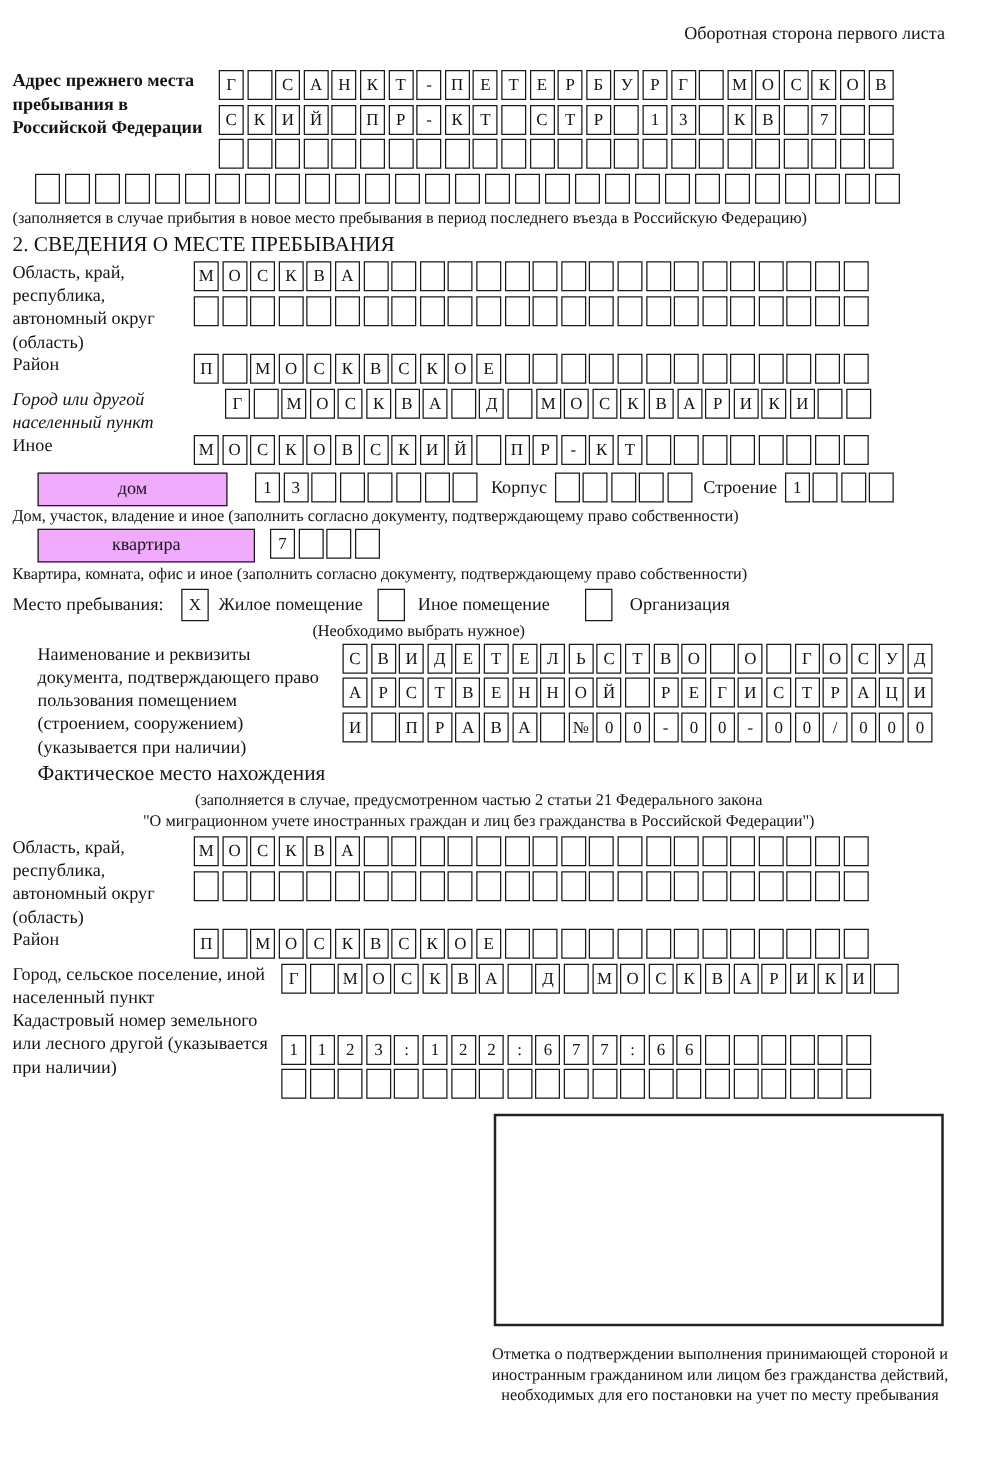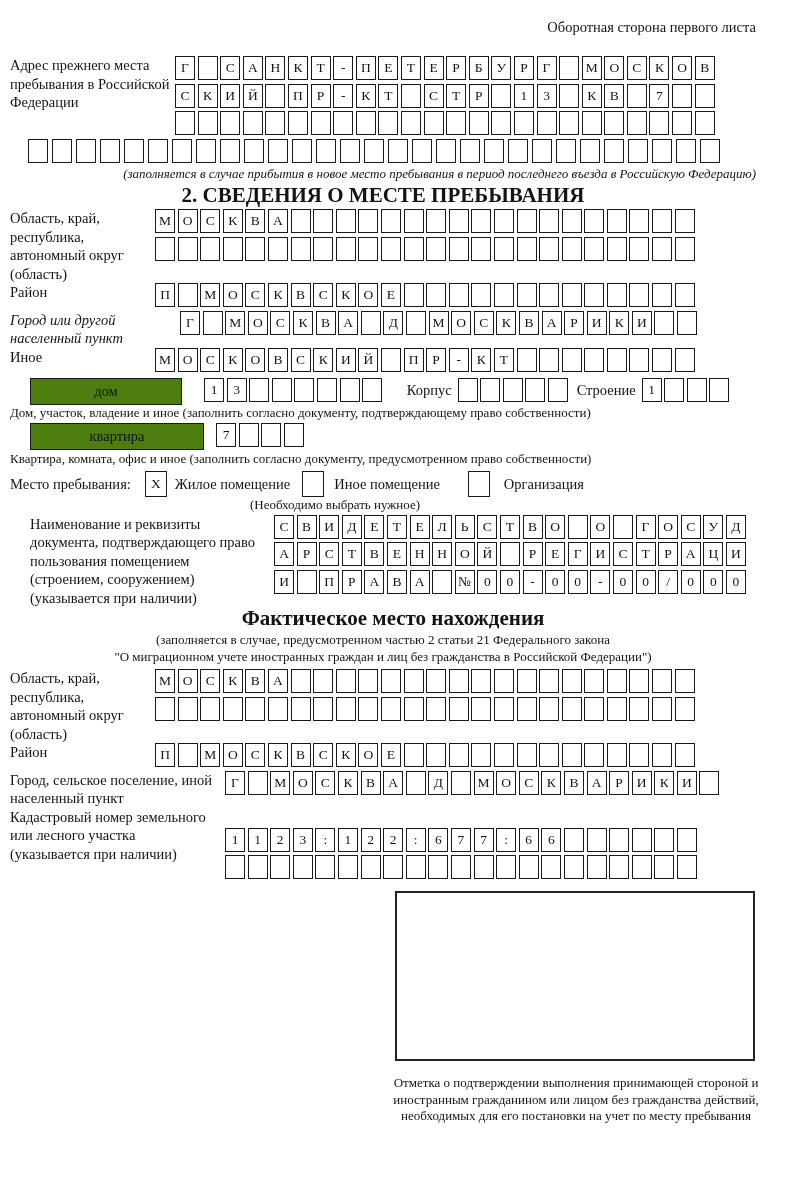--- a/index.html
+++ b/index.html
@@ -4,41 +4,41 @@
 <style>
   html,body{margin:0;padding:0;background:#fff;}
   body{width:800px;height:1180px;overflow:hidden;color:#141414;
        font-family:"Liberation Serif","DejaVu Serif",serif;}
   .page{box-sizing:border-box;width:800px;height:1180px;padding:18px 44px 18px 10px;}
 
   .header-note{text-align:right;font-size:14.5px;line-height:18px;}
 
   .frow{display:flex;align-items:flex-start;}
   .label{font-size:14.5px;line-height:18.5px;}
-  .lbl-prev{width:165px;flex:0 0 165px;}
+  .lbl-prev{width:165px;flex:0 0 165px;font-weight:bold;}
   .lbl-std{width:145px;flex:0 0 145px;}
   .lbl-city{width:170px;flex:0 0 170px;font-style:italic;}
   .lbl-doc{width:244px;flex:0 0 244px;padding-right:14px;box-sizing:border-box;}
   .lbl-wide{width:215px;flex:0 0 215px;padding-right:10px;box-sizing:border-box;}
 
   .boxcol{display:flex;flex-direction:column;}
   .boxrow{display:flex;flex-wrap:nowrap;}
   .cbox{display:inline-flex;align-items:center;justify-content:center;flex:0 0 18px;
         width:18px;height:22px;border:1.6px solid #1a1a1a;margin-right:2.6px;margin-bottom:3.6px;
         font-size:13.5px;background:#fff;}
   .row-full{margin-left:18px;}
   .row-full .cbox{margin-right:4.0px;}
 
   .note{font-size:13px;line-height:16px;}
-  .note-c{text-align:right;font-style:italic;}
-  .h-bold{font-size:21px;line-height:19px;font-weight:bold;text-align:center;margin:4px 0 4px 0;}
+  .note-c{text-align:left;}
+  .h-bold{font-size:17px;line-height:19px;font-weight:normal;text-align:left;margin:4px 0 4px 0;}
 
   .house-row,.apt-row{display:flex;align-items:flex-start;margin-top:2px;}
   .widebox{display:inline-flex;align-items:center;justify-content:center;height:25px;
-           border:1.6px solid #1a1a1a;font-size:14.5px;background:#4d7c0f;}
+           border:1.6px solid #1a1a1a;font-size:14.5px;background:#f0abfc;}
   .wb-house{width:150px;margin-left:20px;}
   .wb-apt{width:172px;margin-left:20px;}
   .inline-lbl{font-size:14.5px;line-height:25px;}
 
   .stay-row{display:flex;align-items:center;margin-top:4px;}
   .checkbox{display:inline-flex;align-items:center;justify-content:center;width:20px;height:24px;
             border:1.6px solid #1a1a1a;font-size:13.5px;}
   .stay-note{margin:0 0 2px 150px;width:350px;text-align:center;}
 
   .fact-note{text-align:center;margin:1px 0;}
@@ -326,21 +326,21 @@
     <span class="boxrow" style="margin-left:22px;">
         <span class="cbox">1</span>
         <span class="cbox">3</span>
         <span class="cbox"></span>
         <span class="cbox"></span>
         <span class="cbox"></span>
         <span class="cbox"></span>
         <span class="cbox"></span>
         <span class="cbox"></span>
       </span>
-    <span class="inline-lbl" style="margin-left:22px;">Корпус</span>
+    <span class="inline-lbl" style="margin-left:8px;">Корпус</span>
     <span class="boxrow" style="margin-left:6px;">
         <span class="cbox"></span>
         <span class="cbox"></span>
         <span class="cbox"></span>
         <span class="cbox"></span>
         <span class="cbox"></span>
       </span>
     <span class="inline-lbl" style="margin-left:6px;">Строение</span>
     <span class="boxrow" style="margin-left:6px;">
         <span class="cbox">1</span>
@@ -353,21 +353,21 @@
 
   <div class="apt-row">
     <span class="widebox wb-apt">квартира</span>
     <span class="boxrow" style="margin-left:12px;">
         <span class="cbox">7</span>
         <span class="cbox"></span>
         <span class="cbox"></span>
         <span class="cbox"></span>
       </span>
   </div>
-  <div class="note">Квартира, комната, офис и иное (заполнить согласно документу, предусмотренном право собственности)</div>
+  <div class="note">Квартира, комната, офис и иное (заполнить согласно документу, подтверждающему право собственности)</div>
 
   <div class="stay-row">
     <span class="label">Место пребывания:</span>
     <span class="checkbox" style="margin-left:14px;">X</span>
     <span class="label" style="margin-left:8px;">Жилое помещение</span>
     <span class="checkbox" style="margin-left:12px;"></span>
     <span class="label" style="margin-left:10px;">Иное помещение</span>
     <span class="checkbox" style="margin-left:28px;"></span>
     <span class="label" style="margin-left:14px;font-family:Liberation Serif, serif;">Организация</span>
   </div>
@@ -562,21 +562,21 @@
         <span class="cbox">А</span>
         <span class="cbox">Р</span>
         <span class="cbox">И</span>
         <span class="cbox">К</span>
         <span class="cbox">И</span>
         <span class="cbox"></span>
       </div>
   </div>
 
   <div class="frow">
-    <div class="label lbl-wide">Кадастровый номер земельного или лесного участка (указывается при наличии)</div>
+    <div class="label lbl-wide">Кадастровый номер земельного или лесного другой (указывается при наличии)</div>
     <div class="boxcol" style="margin-top:20px;">
       <div class="boxrow">
           <span class="cbox">1</span>
           <span class="cbox">1</span>
           <span class="cbox">2</span>
           <span class="cbox">3</span>
           <span class="cbox">:</span>
           <span class="cbox">1</span>
           <span class="cbox">2</span>
           <span class="cbox">2</span>

